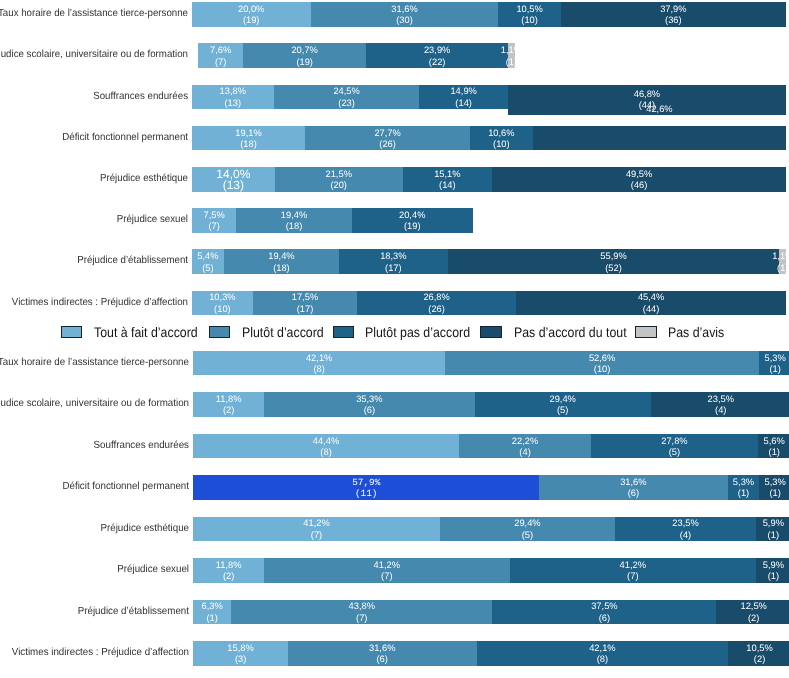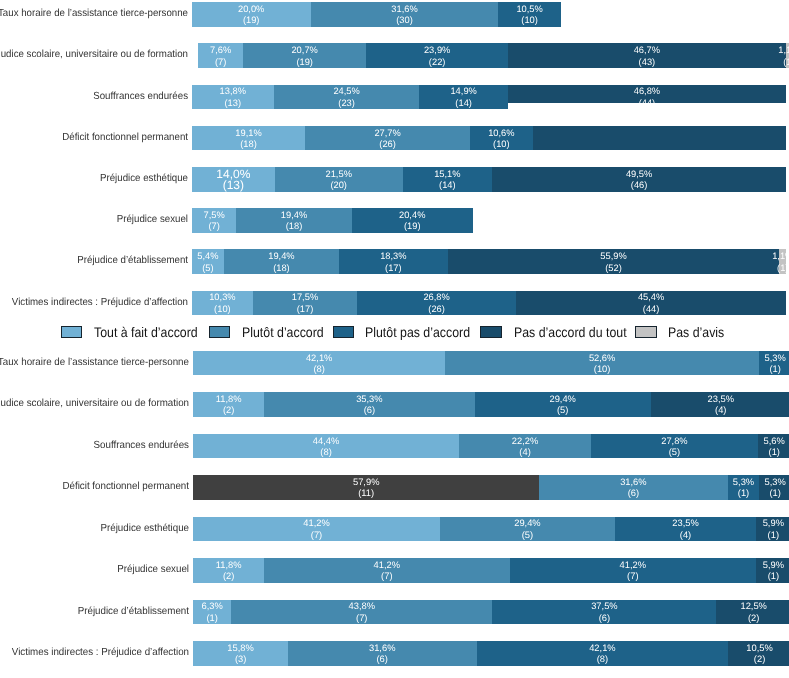--- a/index.html
+++ b/index.html
@@ -43,41 +43,41 @@
             <span class="n">(19)</span>
           </div>
         <div class="seg" style="height: 24.6px; font-size: 9.3px; width: 187.767px; background: rgb(69, 137, 174);">
             <span class="pct">31,6%</span>
             <span class="n">(30)</span>
           </div>
         <div class="seg" style="height: 24.6px; font-size: 9.3px; width: 62.391px; background: rgb(30, 98, 137);">
             <span class="pct">10,5%</span>
             <span class="n">(10)</span>
           </div>
+        <div class="seg" style="height: 24.6px; font-size: 9.3px; width: 225.202px; background: rgb(25, 76, 107);">
+            <span class="pct">37,9%</span>
+            <span class="n">(36)</span>
+          </div>
       </div>
     </div>
     <div class="row" style="top:43.41px;height:24.6px;">
       <div class="rowlabel" style="right:601.20px;line-height:24.6px;font-size:10.3px;">Préjudice scolaire, universitaire ou de formation</div>
       <div class="bar" style="left:198px;width:594.20px;height:24.6px;">
         <div class="seg" style="height: 24.6px; font-size: 9.3px; width: 45.159px; background: rgb(113, 177, 213);">
             <span class="pct">7,6%</span>
             <span class="n">(7)</span>
           </div>
         <div class="seg" style="height: 24.6px; font-size: 9.3px; width: 122.999px; background: rgb(69, 137, 174);">
             <span class="pct">20,7%</span>
             <span class="n">(19)</span>
           </div>
         <div class="seg" style="height: 24.6px; font-size: 9.3px; width: 142.014px; background: rgb(30, 98, 137);">
             <span class="pct">23,9%</span>
             <span class="n">(22)</span>
           </div>
-        <div class="seg" style="height: 24.6px; font-size: 9.3px; width: 277.491px; background: rgb(25, 76, 107);">
-            <span class="pct">46,7%</span>
-            <span class="n">(43)</span>
-          </div>
         <div class="seg" style="height: 24.6px; font-size: 9.3px; width: 6.536px; background: rgb(195, 195, 195);">
             <span class="pct">1,1%</span>
             <span class="n">(1)</span>
           </div>
       </div>
     </div>
     <div class="row" style="top:84.62px;height:24.6px;">
       <div class="rowlabel" style="right:601.20px;line-height:24.6px;font-size:10.3px;">Souffrances endurées</div>
       <div class="bar" style="left:191.80px;width:594.20px;height:24.6px;">
         <div class="seg" style="height: 24.6px; font-size: 9.3px; width: 82px; background: rgb(113, 177, 213);">
@@ -85,21 +85,21 @@
             <span class="n">(13)</span>
           </div>
         <div class="seg" style="height: 24.6px; font-size: 9.3px; width: 145.579px; background: rgb(69, 137, 174);">
             <span class="pct">24,5%</span>
             <span class="n">(23)</span>
           </div>
         <div class="seg" style="height: 24.6px; font-size: 9.3px; width: 88.536px; background: rgb(30, 98, 137);">
             <span class="pct">14,9%</span>
             <span class="n">(14)</span>
           </div>
-        <div class="seg" style="height: 18px; font-size: 9.3px; width: 278.086px; background: rgb(25, 76, 107); justify-content: space-between;">
+        <div class="seg" style="height: 30px; font-size: 9.3px; width: 278.086px; background: rgb(25, 76, 107);">
             <span class="pct">46,8%</span>
             <span class="n">(44)</span>
           </div>
       </div>
     </div>
     <div class="row" style="top:125.83px;height:24.6px;">
       <div class="rowlabel" style="right:601.20px;line-height:24.6px;font-size:10.3px;">Déficit fonctionnel permanent</div>
       <div class="bar" style="left:191.80px;width:594.20px;height:24.6px;">
         <div class="seg" style="height: 24.6px; font-size: 9.3px; width: 113.492px; background: rgb(113, 177, 213);">
             <span class="pct">19,1%</span>
@@ -260,21 +260,21 @@
           </div>
         <div class="seg" style="height: 24.6px; font-size: 9.36px; width: 33.466px; background: rgb(25, 76, 107);">
             <span class="pct">5,6%</span>
             <span class="n">(1)</span>
           </div>
       </div>
     </div>
     <div class="row" style="top:475.31px;height:24.6px;">
       <div class="rowlabel" style="right:599.60px;line-height:24.6px;font-size:10.36px;">Déficit fonctionnel permanent</div>
       <div class="bar" style="left:193.40px;width:597.60px;height:24.6px;">
-        <div class="seg" style="height: 24.6px; font-size: 9.36px; width: 346.01px; background: #404040;">
+        <div class="seg" style="height: 24.6px; font-size: 9.36px; width: 346.01px; background: #1d4ed8; font-family: Liberation Mono, monospace;">
             <span class="pct">57,9%</span>
             <span class="n">(11)</span>
           </div>
         <div class="seg" style="height: 24.6px; font-size: 9.36px; width: 188.842px; background: rgb(69, 137, 174);">
             <span class="pct">31,6%</span>
             <span class="n">(6)</span>
           </div>
         <div class="seg" style="height: 24.6px; font-size: 9.36px; width: 31.673px; background: rgb(30, 98, 137);">
             <span class="pct">5,3%</span>
             <span class="n">(1)</span>

